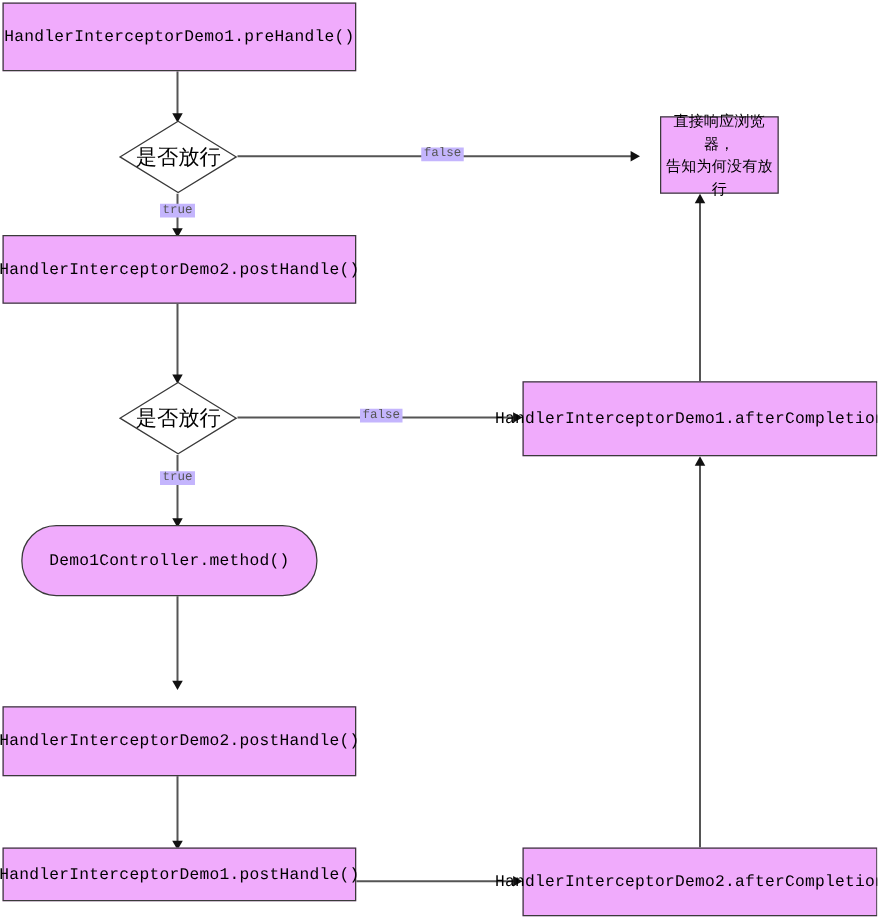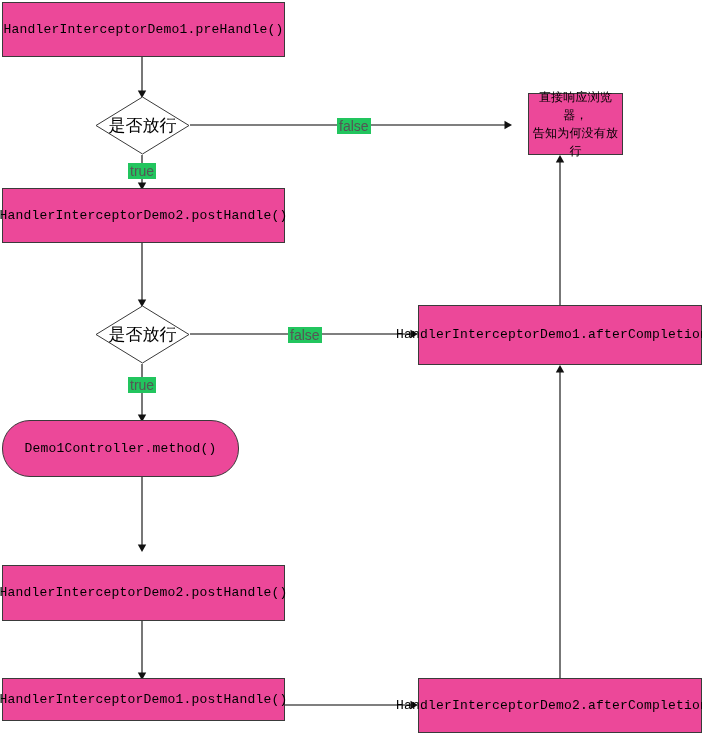--- a/index.html
+++ b/index.html
@@ -13,21 +13,21 @@
     width: 702px;
     height: 735px;
     background: #ffffff;
     overflow: hidden;
     font-family: "Liberation Serif", "DejaVu Serif", serif;
   }
   .node {
     position: absolute;
     box-sizing: border-box;
     border: 1px solid #3a3a3a;
-    background: #ec4899;
+    background: #f0abfc;
     display: flex;
     align-items: center;
     justify-content: center;
     text-align: center;
     color: #000000;
     font-family: "Liberation Mono", "DejaVu Sans Mono", monospace;
     font-size: 13px;
     line-height: 1.35;
     letter-spacing: 0.2px;
     white-space: nowrap;
@@ -54,24 +54,24 @@
     display: flex;
     align-items: center;
     justify-content: center;
     font-family: Liberation Serif, serif;
     font-size: 17px;
     color: #000000;
     pointer-events: none;
   }
   .edge-label {
     position: absolute;
-    font-family: Liberation Sans, sans-serif;
-    font-size: 14px;
+    font-family: Liberation Mono, monospace;
+    font-size: 10px;
     color: #555555;
-    background: #22c55e;
+    background: #c4b5fd;
     padding: 0 2px;
     white-space: nowrap;
   }
   #edges {
     position: absolute;
     left: 0;
     top: 0;
     width: 702px;
     height: 735px;
     pointer-events: none;
@@ -138,21 +138,21 @@
     <svg width="95" height="59" viewBox="0 0 95 59">
       <polygon points="47.5,1 94,29.5 47.5,58 1,29.5" fill="#ffffff" stroke="#3a3a3a" stroke-width="1"></polygon>
     </svg>
     <div class="diamond-label">是否放行</div>
   </div>
 
   <div class="node" id="node-after1" style="left: 418px; top: 305px; width: 284px; height: 60px;">
     <span>HandlerInterceptorDemo1.afterCompletion()</span>
   </div>
 
-  <div class="node" id="node-controller" style="left: 2px; top: 420px; width: 237px; height: 57px; border-radius: 28px;">
+  <div class="node" id="node-controller" style="left: 17px; top: 420px; width: 237px; height: 57px; border-radius: 28px;">
     <span>Demo1Controller.method()</span>
   </div>
 
   <div class="node" id="node-post2" style="left: 2px; top: 565px; width: 283px; height: 56px;">
     <span>HandlerInterceptorDemo2.postHandle()</span>
   </div>
 
   <div class="node" id="node-post1" style="left: 2px; top: 678px; width: 283px; height: 43px;">
     <span>HandlerInterceptorDemo1.postHandle()</span>
   </div>

